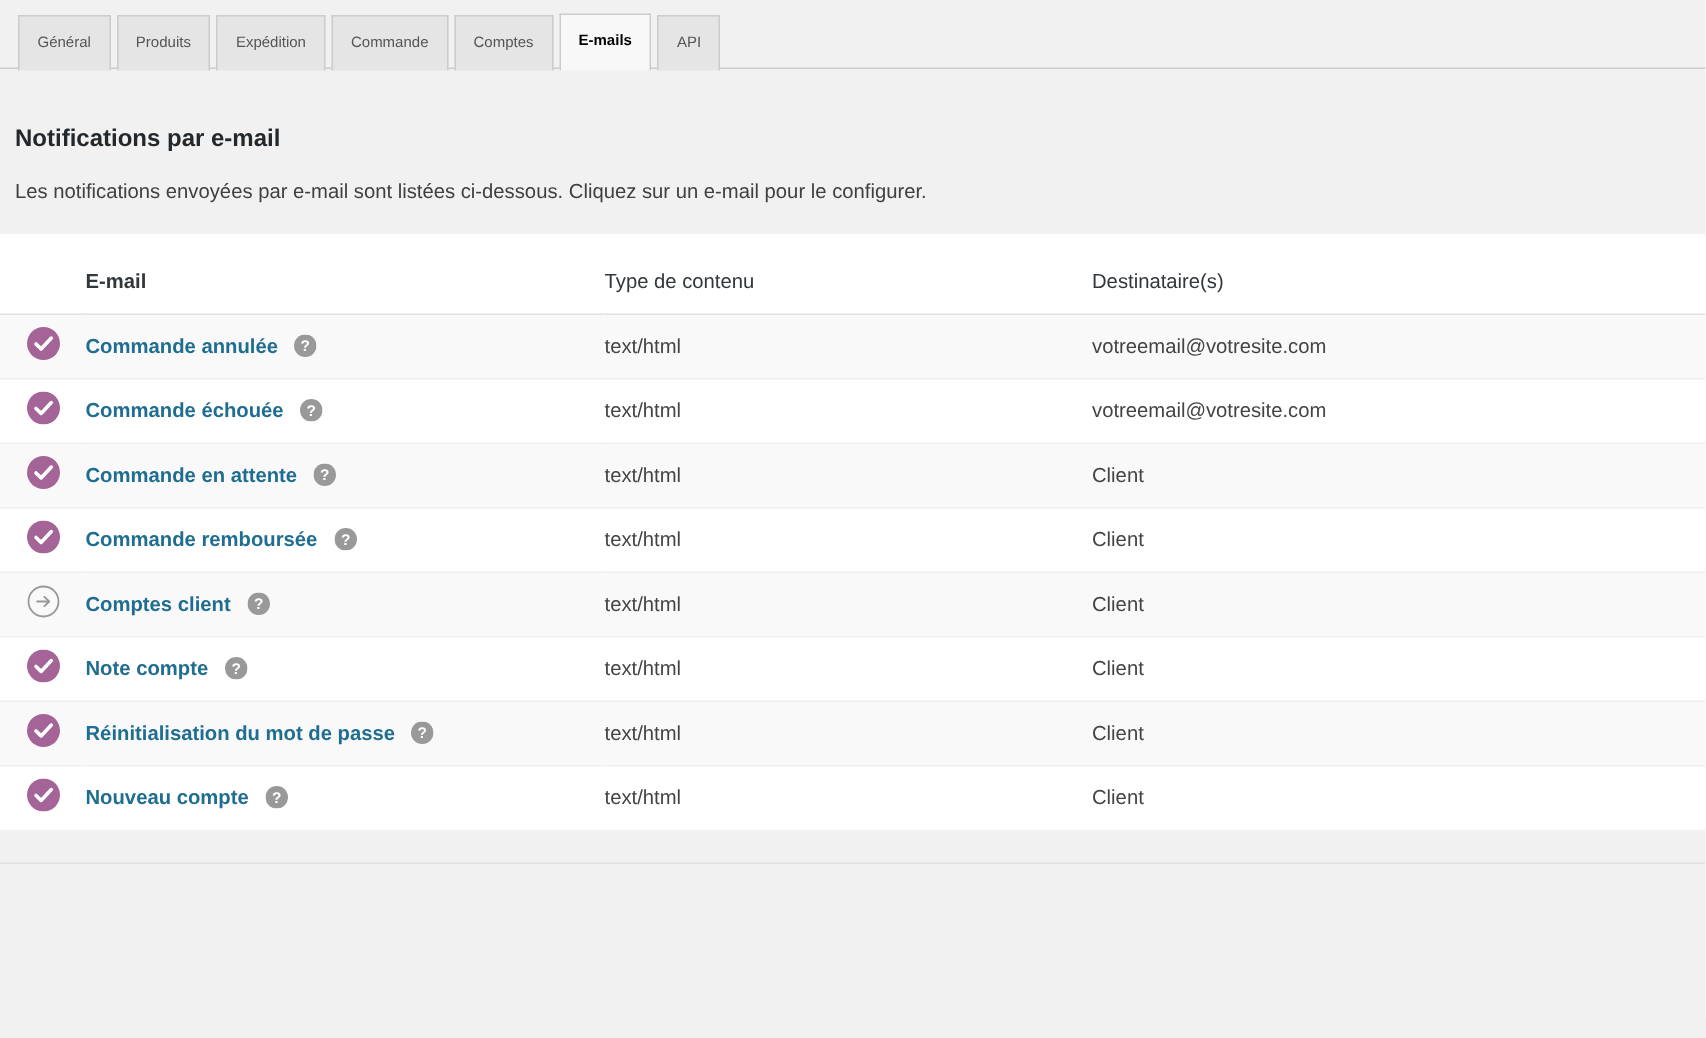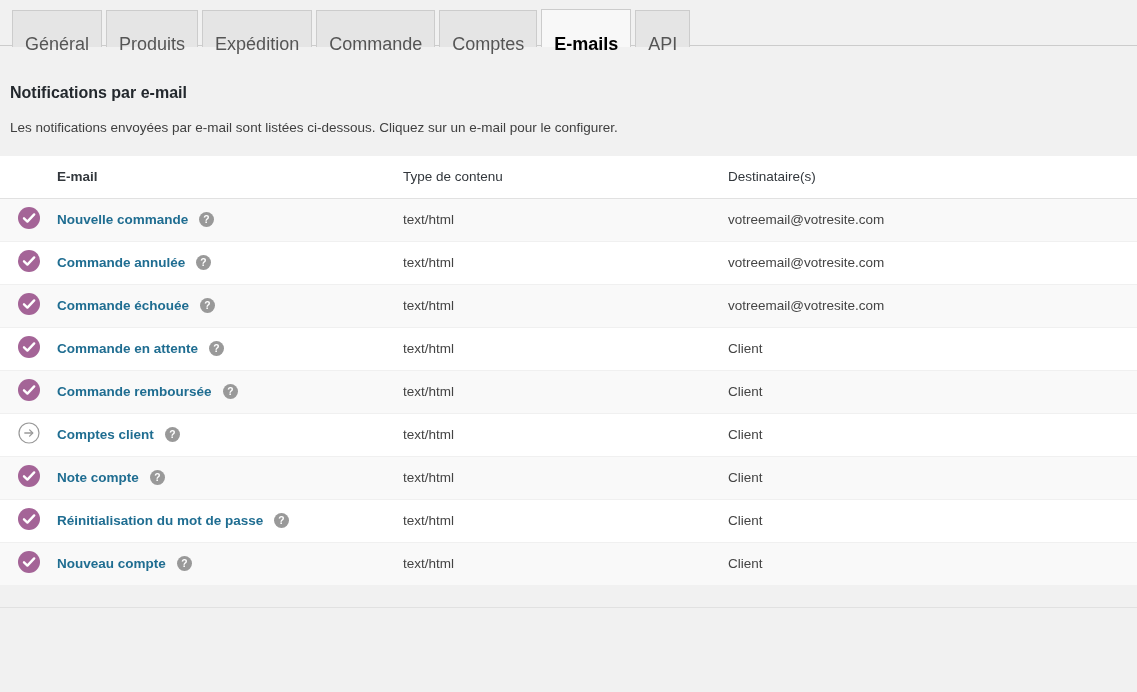--- a/index.html
+++ b/index.html
@@ -23,24 +23,24 @@
     box-sizing: border-box;
     padding: 9px 0 0 12px;
     border-bottom: 1px solid #ccc;
     background: #f1f1f1;
     white-space: nowrap;
   }
   .nav-tab {
     display: inline-block;
     box-sizing: border-box;
     margin: 0 4px -1px 0;
-    padding: 16px 12px;
+    padding: 0 12px;
     height: 37px;
     line-height: 35px;
-    font-size: 18px;
+    font-size: 10px;
     color: #555;
     background: #e5e5e5;
     border: 1px solid #ccc;
     border-bottom: none;
     text-decoration: none;
     vertical-align: bottom;
     cursor: pointer;
   }
   .nav-tab.active {
     background: #f8f8f8;
@@ -82,21 +82,21 @@
   table.wc-emails col.c-status { width: 57px; }
   table.wc-emails col.c-name   { width: 346px; }
   table.wc-emails col.c-type   { width: 325px; }
   table.wc-emails col.c-recip  { width: auto; }
 
   table.wc-emails thead th {
     text-align: left;
     font-weight: normal;
     font-size: 13.5px;
     color: #32373c;
-    padding: 13px 10px 14px 0;
+    padding: 24px 10px 14px 0;
     background: #fff;
     border-bottom: 1px solid #e1e1e1;
   }
   table.wc-emails thead th.th-name { font-weight: bold; }
   table.wc-emails thead th.th-status { padding: 0; }
 
   table.wc-emails tbody td {
     padding: 0;
     height: 42px;
     font-size: 13.5px;
@@ -157,39 +157,20 @@
       </tr>
     </thead>
     <tbody id="emails-body">
         <tr>
           <td class="cell-status"><span class="status-icon" title="Activé"><svg width="22" height="22" viewBox="0 0 22 22">
                 <circle cx="11" cy="11" r="11" fill="#a46497"></circle>
                 <path d="M6 11.3 L9.4 14.6 L16.2 7.4" stroke="#ffffff" stroke-width="2.4" fill="none" stroke-linecap="round" stroke-linejoin="round"></path>
               </svg></span></td>
           <td class="cell-name">
             <div class="name-inner">
-              <a>Nouvelle commande</a>
-              <span class="help-tip">
-                <svg width="15" height="15" viewBox="0 0 16 16">
-                  <circle cx="8" cy="8" r="8" fill="#999999"></circle>
-                  <text x="8" y="11.9" text-anchor="middle" font-family="Liberation Sans, sans-serif" font-size="11" font-weight="bold" fill="#ffffff">?</text>
-                </svg>
-              </span>
-            </div>
-          </td>
-          <td>text/html</td>
-          <td>votreemail@votresite.com</td>
-        </tr>
-        <tr>
-          <td class="cell-status"><span class="status-icon" title="Activé"><svg width="22" height="22" viewBox="0 0 22 22">
-                <circle cx="11" cy="11" r="11" fill="#a46497"></circle>
-                <path d="M6 11.3 L9.4 14.6 L16.2 7.4" stroke="#ffffff" stroke-width="2.4" fill="none" stroke-linecap="round" stroke-linejoin="round"></path>
-              </svg></span></td>
-          <td class="cell-name">
-            <div class="name-inner">
               <a>Commande annulée</a>
               <span class="help-tip">
                 <svg width="15" height="15" viewBox="0 0 16 16">
                   <circle cx="8" cy="8" r="8" fill="#999999"></circle>
                   <text x="8" y="11.9" text-anchor="middle" font-family="Liberation Sans, sans-serif" font-size="11" font-weight="bold" fill="#ffffff">?</text>
                 </svg>
               </span>
             </div>
           </td>
           <td>text/html</td>

